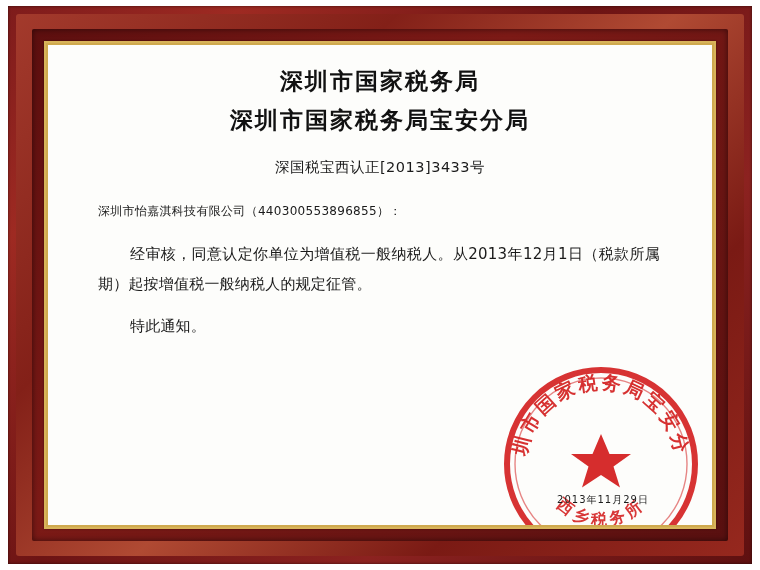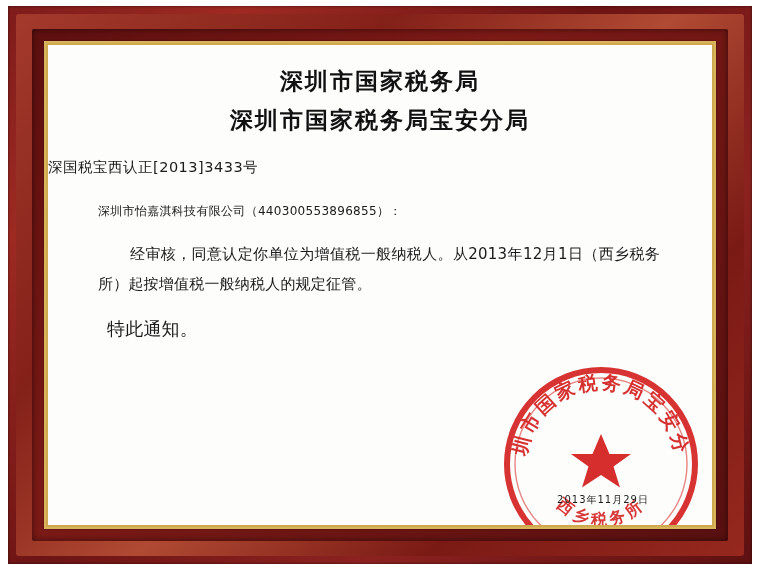--- a/index.html
+++ b/index.html
@@ -84,21 +84,21 @@
     font-size: 23px;
     line-height: 32px;
   }
   .title-line2 {
     margin-top: 7px;
     font-size: 23px;
     line-height: 32px;
   }
   .doc-number {
     margin-top: 22px;
-    text-align: left;
+    text-align: center;
     font-size: 14.5px;
     color: #1a1a1a;
     letter-spacing: 0.5px;
   }
   .recipient {
     margin-top: 26px;
     padding-left: 50px;
     font-size: 12px;
     letter-spacing: 0.3px;
   }
@@ -107,22 +107,22 @@
     padding-left: 50px;
     padding-right: 52px;
     font-size: 15px;
     line-height: 30px;
     text-indent: 32px;
     text-align: justify;
     letter-spacing: 0.2px;
   }
   .para-notice {
     margin-top: 18px;
-    padding-left: 27px;
-    font-size: 18px;
+    padding-left: 50px;
+    font-size: 15px;
     text-indent: 32px;
     letter-spacing: 0.2px;
   }
 
   
   .seal {
     position: absolute;
     left: 452px;
     top: 318px;
     width: 202px;
@@ -155,21 +155,21 @@
     <div class="cert-body">
 
       <div class="title-line1">深圳市国家税务局</div>
 
       <div class="title-line2">深圳市国家税务局宝安分局</div>
 
       <div class="doc-number">深国税宝西认正[2013]3433号</div>
 
       <div class="recipient">深圳市怡嘉淇科技有限公司（440300553896855）：</div>
 
-      <div class="para">经审核，同意认定你单位为增值税一般纳税人。从2013年12月1日（西乡税务所）起按增值税一般纳税人的规定征管。</div>
+      <div class="para">经审核，同意认定你单位为增值税一般纳税人。从2013年12月1日（税款所属期）起按增值税一般纳税人的规定征管。</div>
 
       <div class="para-notice">特此通知。</div>
 
       <div class="seal">
         <svg width="202" height="202" viewBox="0 0 202 202" xmlns="http://www.w3.org/2000/svg">
           <defs>
             <path id="arcTop" d="M 26,101 A 75,75 0 0 1 176,101"></path>
             <path id="arcBottom" d="M 40,101 A 61,61 0 0 0 162,101"></path>
           </defs>
           <circle cx="101" cy="101" r="94" fill="none" stroke="#d42222" stroke-width="6" opacity="0.92"></circle>

